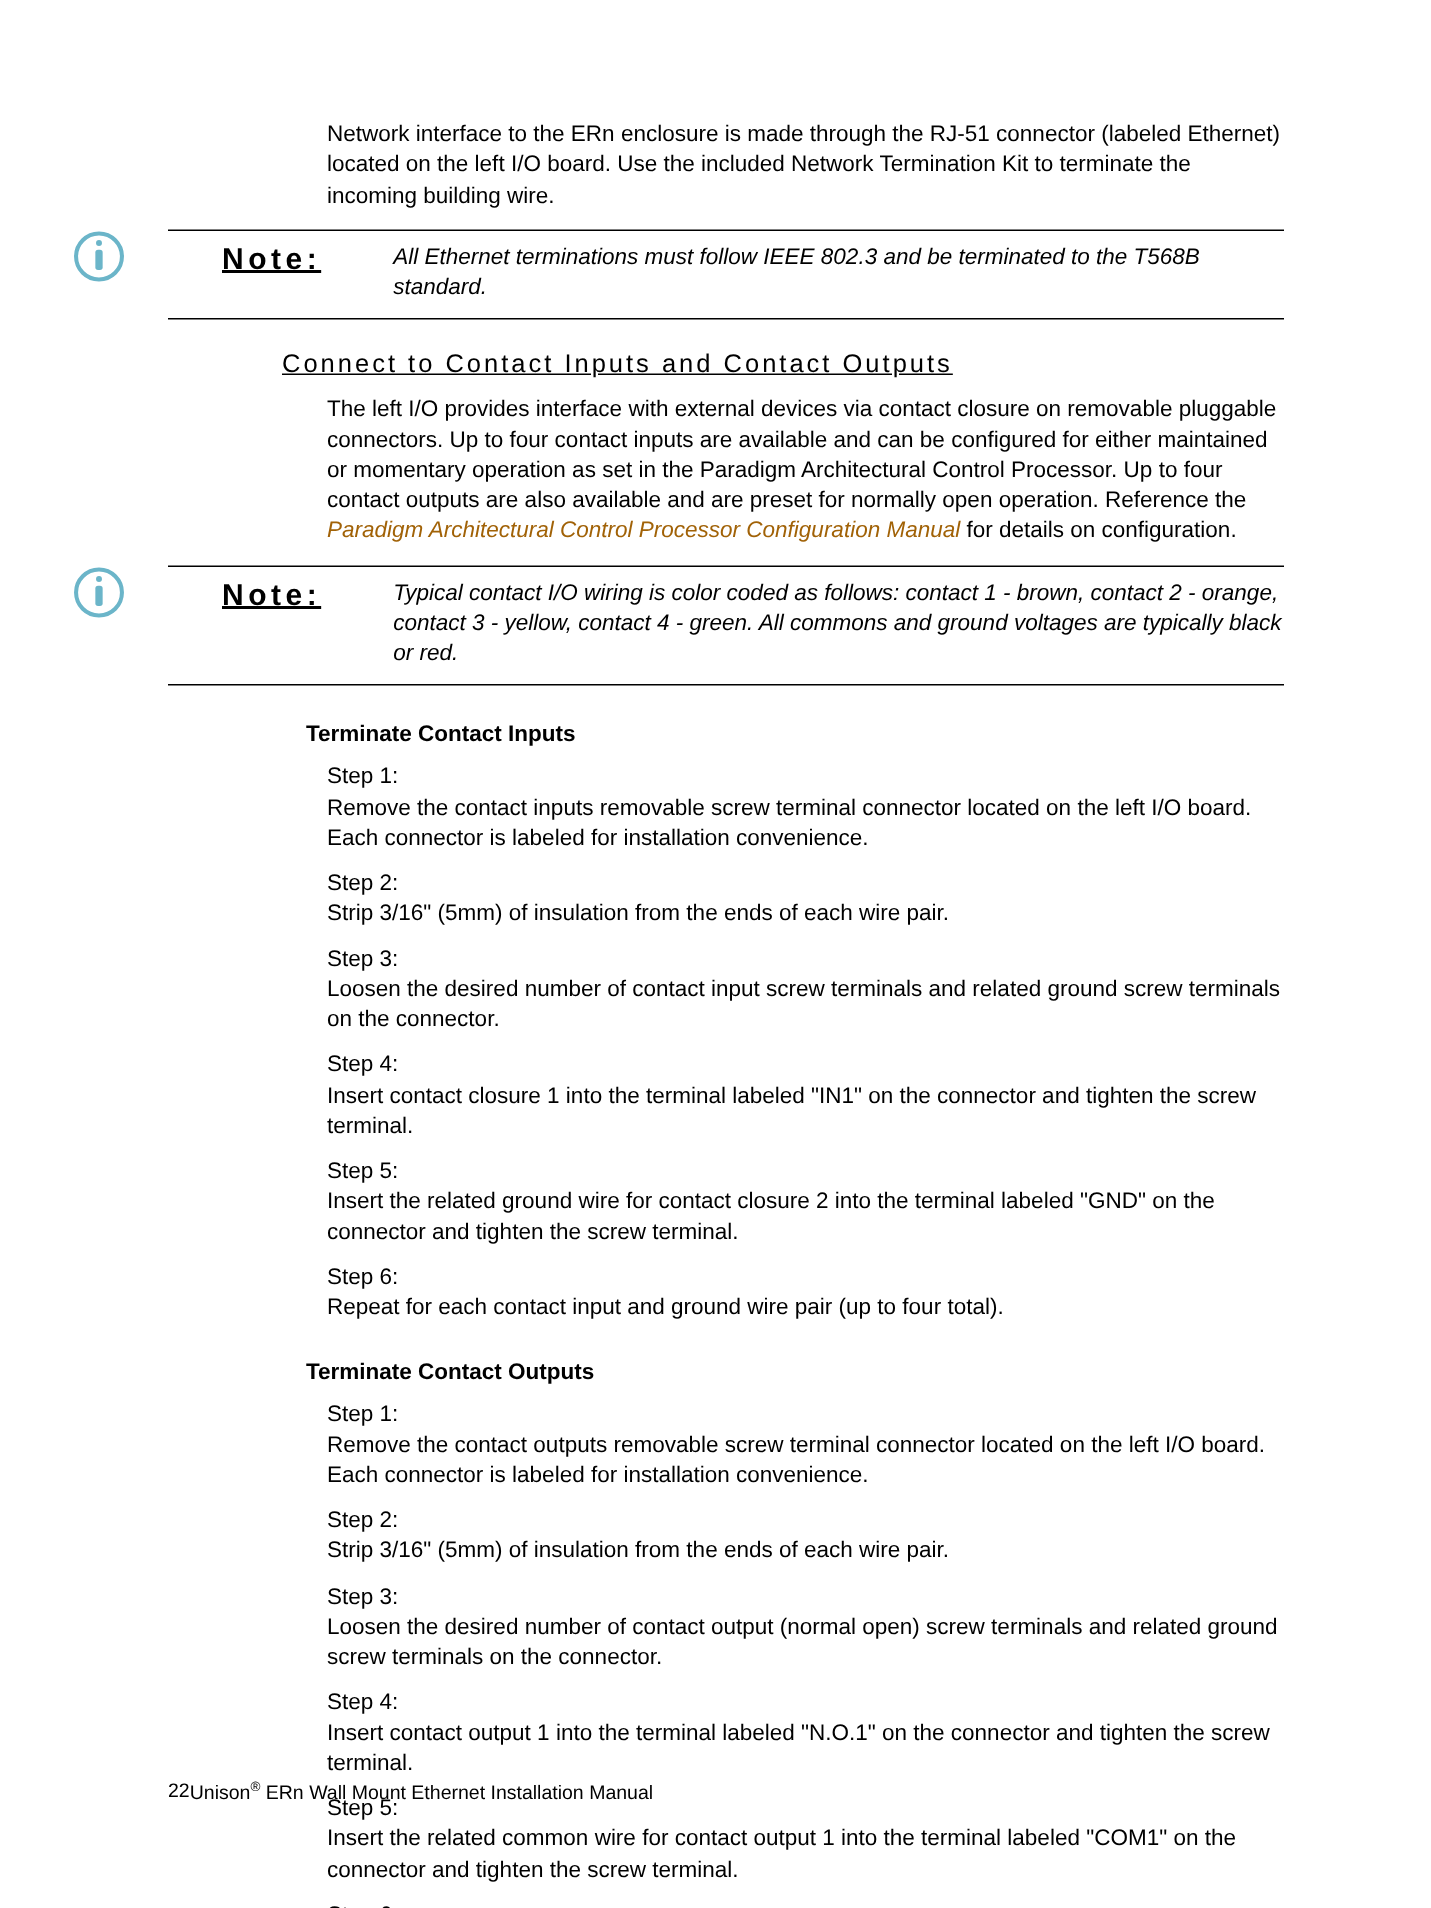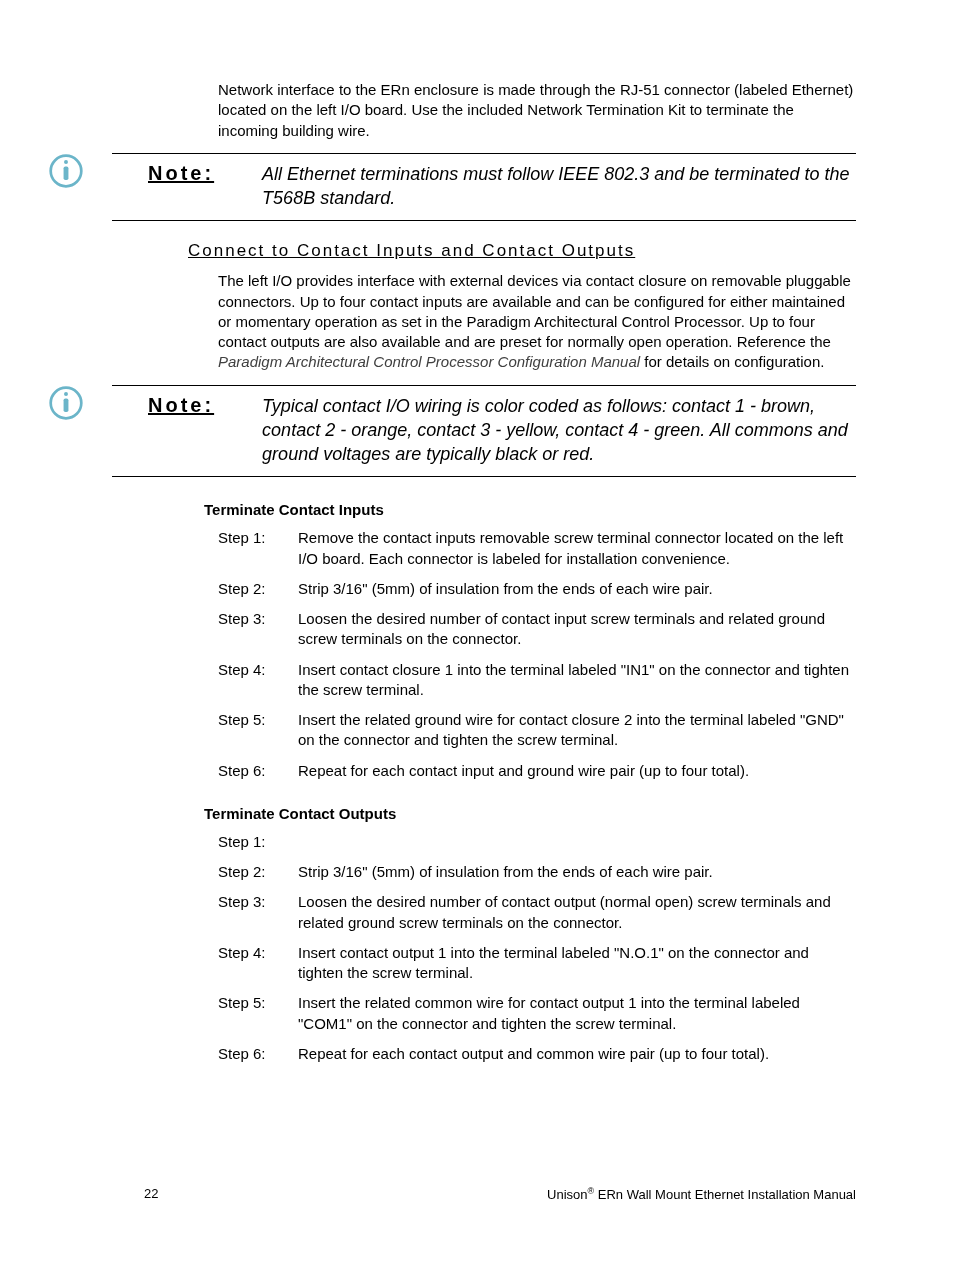--- a/index.html
+++ b/index.html
@@ -22,21 +22,21 @@
     text-decoration: underline;
     margin: 0 0 10px 140px;
     font-weight: normal;
   }
   .body-para {
     font-size: 15px;
     line-height: 1.35;
     margin: 0 0 12px 170px;
   }
   .link {
-    color: #404040;
+    color: #a16207;
     font-style: italic;
   }
   .note-block {
     position: relative;
     margin: 0 0 0 0;
   }
   .note-icon {
     position: absolute;
     left: 0;
     top: 0;
@@ -56,55 +56,54 @@
   }
   .note-label {
     font-size: 20px;
     font-weight: bold;
     letter-spacing: 3px;
     text-decoration: underline;
     padding-left: 36px;
     white-space: nowrap;
   }
   .note-body {
-    font-size: 18px;
+    font-size: 15px;
     font-style: italic;
     line-height: 1.35;
     flex: 1;
   }
   .sub-heading {
     font-size: 15px;
     font-weight: bold;
     margin: 24px 0 10px 156px;
   }
   .steps {
     margin: 0 0 0 170px;
   }
   .step-row {
     display: flex;
     font-size: 15px;
     line-height: 1.35;
     margin-bottom: 10px;
+    flex-direction: column;
   }
   .step-label {
     width: 80px;
     flex-shrink: 0;
   }
   .step-body {
     flex: 1;
   }
   .footer {
     position: absolute;
     bottom: 70px;
     left: 112px;
     right: 98px;
     display: flex;
-    justify-content: space-between;
     font-size: 13px;
-    margin-left: 32px;
   }
   .footer-right sup {
     font-size: 9px;
   }
   .spacer-md { height: 20px; }
 </style>
 </head>
 <body>
 
 <div class="page">
@@ -171,20 +170,21 @@
       <div class="step-row">
         <div class="step-label">Step 6:</div>
         <div class="step-body">Repeat for each contact input and ground wire pair (up to four total).</div>
       </div>
     </div>
 
   <div class="sub-heading">Terminate Contact Outputs</div>
   <div class="steps" id="steps-outputs">
       <div class="step-row">
         <div class="step-label">Step 1:</div>
+        <div class="step-body">Remove the contact outputs removable screw terminal connector located on the left I/O board. Each connector is labeled for installation convenience.</div>
       </div>
       <div class="step-row">
         <div class="step-label">Step 2:</div>
         <div class="step-body">Strip 3/16" (5mm) of insulation from the ends of each wire pair.</div>
       </div>
       <div class="step-row">
         <div class="step-label">Step 3:</div>
         <div class="step-body">Loosen the desired number of contact output (normal open) screw terminals and related ground screw terminals on the connector.</div>
       </div>
       <div class="step-row">

